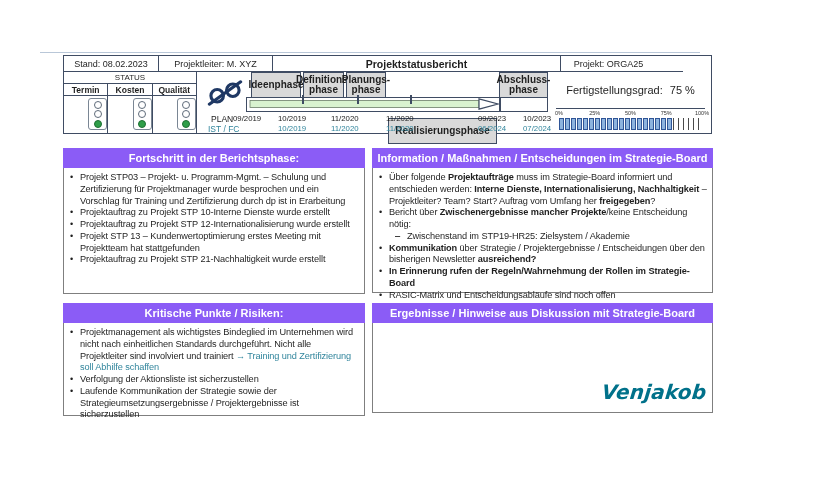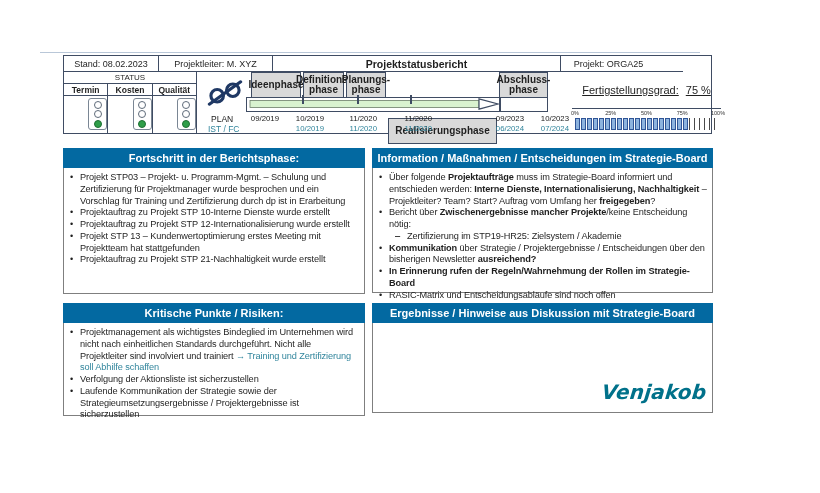--- a/index.html
+++ b/index.html
@@ -30,36 +30,36 @@
   .logo-cell{left:133px;top:16px;width:56px;height:61px;display:flex;align-items:flex-start;justify-content:center;padding-top:8px;box-sizing:border-box;}
 
   .phase{position:absolute;top:16px;height:26px;background:#d9d9d9;border:1.5px solid #3f4c63;box-sizing:border-box;font-size:10px;font-weight:bold;display:flex;align-items:center;justify-content:center;text-align:center;line-height:1.05;}
 
   .band{position:absolute;left:182px;top:41px;width:302px;height:15px;border:1.5px solid #3f4c63;box-sizing:border-box;background:#fff;}
   .tick{position:absolute;top:-3px;width:1.5px;height:9px;background:#3f4c63;}
   .band-div{position:absolute;top:0;width:1.5px;height:100%;background:#3f4c63;}
 
   .plan-label{left:147px;top:58px;font-size:8.5px;color:#1a1a1a;}
   .ist-label{left:144px;top:67.5px;font-size:8.5px;color:#31859c;}
-  .date{position:absolute;width:46px;text-align:right;font-size:7.8px;white-space:nowrap;}
+  .date{position:absolute;width:46px;text-align:left;font-size:7.8px;white-space:nowrap;}
   .date.plan{top:58px;color:#1a1a1a;}
   .date.ist{top:67.5px;color:#31859c;}
 
-  .right-sec{left:508px;top:16px;width:149px;height:61px;box-sizing:border-box;text-decoration:underline;}
+  .right-sec{left:492px;top:16px;width:149px;height:61px;box-sizing:border-box;}
   .fert{height:37px;border-bottom:1.5px solid #3f4c63;display:flex;align-items:center;justify-content:center;font-size:11px;gap:7px;box-sizing:border-box;}
   .prog{position:relative;height:24px;}
   .scale-lab{position:absolute;top:1px;font-size:5.5px;color:#333;transform:translateX(-50%);}
   .bar{position:absolute;left:3px;right:3px;top:9px;height:12px;display:flex;gap:1.5px;}
   .seg{flex:1;box-sizing:border-box;}
   .seg.fill{background:#8db3de;border:1px solid #2f5597;}
   .seg.empty{border-left:1px solid #4a4a4a;}
 
   
   .quad{box-sizing:border-box;}
-  .q-head{height:20px;background:#0369a1;color:#fff;font-weight:bold;font-size:11px;display:flex;align-items:center;justify-content:center;white-space:nowrap;}
+  .q-head{height:20px;background:#8b5cf6;color:#fff;font-weight:bold;font-size:11px;display:flex;align-items:center;justify-content:center;white-space:nowrap;}
   .q-body{position:relative;background:#fff;border:1px solid #7f7f7f;border-top:none;box-sizing:border-box;padding:4px 5px 3px 4px;font-size:9.2px;line-height:1.28;letter-spacing:-0.1px;}
   .q1{left:63px;top:148px;width:302px;height:146px;}
   .q1 .q-body{height:126px;}
   .q2{left:372px;top:148px;width:341px;height:145px;}
   .q2 .q-body{height:125px;}
   .q3{left:63px;top:303px;width:302px;height:113px;}
   .q3 .q-body{height:93px;}
   .q4{left:372px;top:303px;width:341px;height:110px;}
   .q4 .q-body{height:90px;}
   .bl{position:relative;padding-left:12px;}
@@ -213,21 +213,21 @@
         <div class="bl"><span class="mk">•</span><span>Projektauftrag zu Projekt STP 21-Nachhaltigkeit wurde erstellt</span></div>
       </div>
   </div>
 
   <div class="abs quad q2">
     <div class="q-head">Information / Maßnahmen / Entscheidungen im Strategie-Board</div>
     <div class="q-body" id="q2-body">
         <div class="bl"><span class="mk">•</span><span>Über folgende </span><span style="font-weight: bold;">Projektaufträge</span><span> muss im Strategie-Board informiert und entschieden werden: </span><span style="font-weight: bold;">Interne Dienste, Internationalisierung, Nachhaltigkeit</span><span> – Projektleiter? Team? Start? Auftrag vom Umfang her </span><span style="font-weight: bold;">freigegeben</span><span>?</span></div>
         <div class="bl"><span class="mk">•</span><span>Bericht über </span><span style="font-weight: bold;">Zwischenergebnisse mancher Projekte</span><span>/keine Entscheidung nötig:</span></div>
         <div class="bl lv1"><span class="mk">–</span></div>
-        <div class="bl lv1"><span class="mk">–</span><span>Zertifizierung im STP19-HR25: Zielsystem / Akademie</span></div>
+        <div class="bl lv1"><span class="mk">–</span><span>Zwischenstand im STP19-HR25: Zielsystem / Akademie</span></div>
         <div class="bl"><span class="mk">•</span><span style="font-weight: bold;">Kommunikation</span><span> über Strategie / Projektergebnisse / Entscheidungen über den bisherigen Newsletter </span><span style="font-weight: bold;">ausreichend?</span></div>
         <div class="bl"><span class="mk">•</span><span style="font-weight: bold;">In Erinnerung rufen der Regeln/Wahrnehmung der Rollen im Strategie-Board</span></div>
         <div class="bl"><span class="mk">•</span><span>RASIC-Matrix und Entscheidungsabläufe sind noch offen</span></div>
       </div>
   </div>
 
   <div class="abs quad q3">
     <div class="q-head">Kritische Punkte / Risiken:</div>
     <div class="q-body" id="q3-body">
         <div class="bl"><span class="mk">•</span><span>Projektmanagement als wichtigstes Bindeglied im Unternehmen wird nicht nach einheitlichen Standards durchgeführt. Nicht alle Projektleiter sind involviert und trainiert </span><span style="color: rgb(49, 133, 156);">→ Training und Zertifizierung soll Abhilfe schaffen</span></div>

